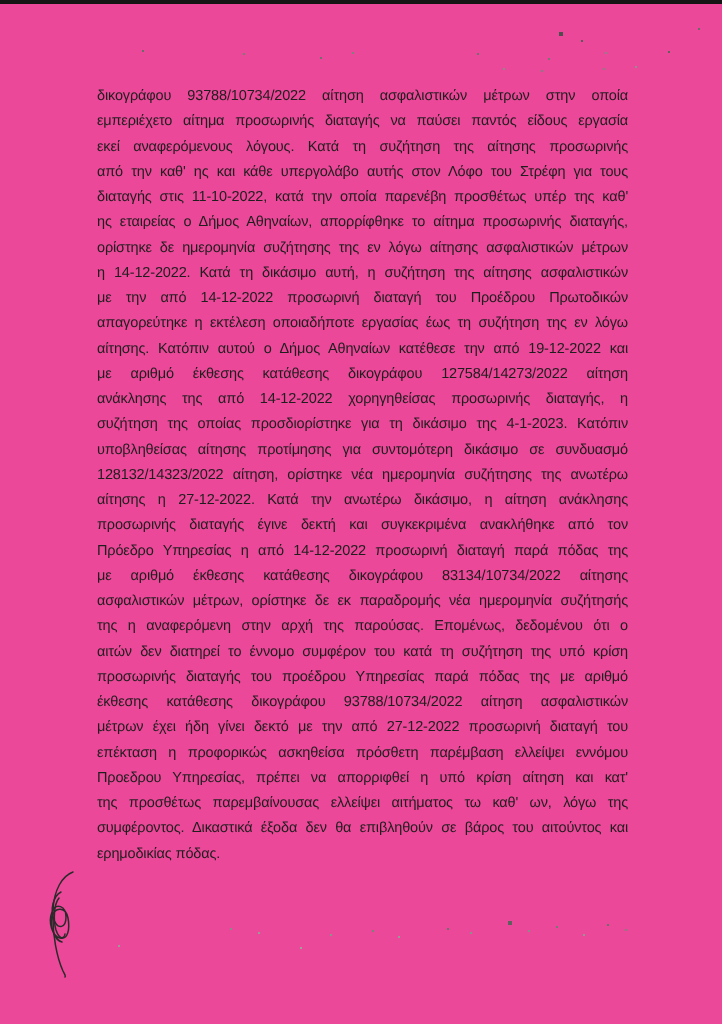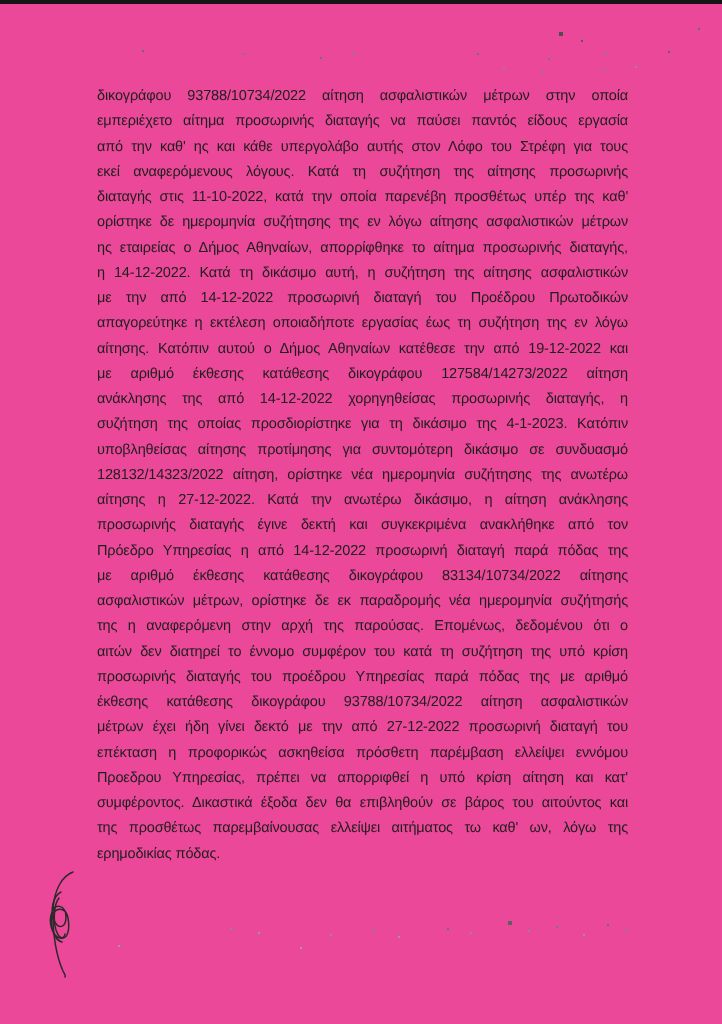--- a/index.html
+++ b/index.html
@@ -100,25 +100,25 @@
 
 <div class="page">
 
   <div class="scan-edge"></div>
 
   <div class="specks"></div>
 
   <div class="text-block">
     <div class="text-line">δικογράφου 93788/10734/2022 αίτηση ασφαλιστικών μέτρων στην οποία</div>
     <div class="text-line">εμπεριέχετο αίτημα προσωρινής διαταγής να παύσει παντός είδους εργασία</div>
+    <div class="text-line">εκεί αναφερόμενους λόγους. Κατά τη συζήτηση της αίτησης προσωρινής</div>
     <div class="text-line">από την καθ' ης και κάθε υπεργολάβο αυτής στον Λόφο του Στρέφη για τους</div>
-    <div class="text-line">εκεί αναφερόμενους λόγους. Κατά τη συζήτηση της αίτησης προσωρινής</div>
     <div class="text-line">διαταγής στις 11-10-2022, κατά την οποία παρενέβη προσθέτως υπέρ της καθ'</div>
+    <div class="text-line">ης εταιρείας ο Δήμος Αθηναίων, απορρίφθηκε το αίτημα προσωρινής διαταγής,</div>
     <div class="text-line">ορίστηκε δε ημερομηνία συζήτησης της εν λόγω αίτησης ασφαλιστικών μέτρων</div>
-    <div class="text-line">ης εταιρείας ο Δήμος Αθηναίων, απορρίφθηκε το αίτημα προσωρινής διαταγής,</div>
     <div class="text-line">η 14-12-2022. Κατά τη δικάσιμο αυτή, η συζήτηση της αίτησης ασφαλιστικών</div>
     <div class="text-line">με την από 14-12-2022 προσωρινή διαταγή του Προέδρου Πρωτοδικών</div>
     <div class="text-line">απαγορεύτηκε η εκτέλεση οποιαδήποτε εργασίας έως τη συζήτηση της εν λόγω</div>
     <div class="text-line">αίτησης. Κατόπιν αυτού ο Δήμος Αθηναίων κατέθεσε την από 19-12-2022 και</div>
     <div class="text-line">με αριθμό έκθεσης κατάθεσης δικογράφου 127584/14273/2022 αίτηση</div>
     <div class="text-line">ανάκλησης της από 14-12-2022 χορηγηθείσας προσωρινής διαταγής, η</div>
     <div class="text-line">συζήτηση της οποίας προσδιορίστηκε για τη δικάσιμο της 4-1-2023. Κατόπιν</div>
     <div class="text-line">υποβληθείσας αίτησης προτίμησης για συντομότερη δικάσιμο σε συνδυασμό</div>
     <div class="text-line">128132/14323/2022 αίτηση, ορίστηκε νέα ημερομηνία συζήτησης της ανωτέρω</div>
     <div class="text-line">αίτησης η 27-12-2022. Κατά την ανωτέρω δικάσιμο, η αίτηση ανάκλησης</div>
@@ -126,22 +126,22 @@
     <div class="text-line">Πρόεδρο Υπηρεσίας η από 14-12-2022 προσωρινή διαταγή παρά πόδας της</div>
     <div class="text-line">με αριθμό έκθεσης κατάθεσης δικογράφου 83134/10734/2022 αίτησης</div>
     <div class="text-line">ασφαλιστικών μέτρων, ορίστηκε δε εκ παραδρομής νέα ημερομηνία συζήτησής</div>
     <div class="text-line">της η αναφερόμενη στην αρχή της παρούσας. Επομένως, δεδομένου ότι ο</div>
     <div class="text-line">αιτών δεν διατηρεί το έννομο συμφέρον του κατά τη συζήτηση της υπό κρίση</div>
     <div class="text-line">προσωρινής διαταγής του προέδρου Υπηρεσίας παρά πόδας της με αριθμό</div>
     <div class="text-line">έκθεσης κατάθεσης δικογράφου 93788/10734/2022 αίτηση ασφαλιστικών</div>
     <div class="text-line">μέτρων έχει ήδη γίνει δεκτό με την από 27-12-2022 προσωρινή διαταγή του</div>
     <div class="text-line">επέκταση η προφορικώς ασκηθείσα πρόσθετη παρέμβαση ελλείψει εννόμου</div>
     <div class="text-line">Προεδρου Υπηρεσίας, πρέπει να απορριφθεί η υπό κρίση αίτηση και κατ'</div>
+    <div class="text-line">της προσθέτως παρεμβαίνουσας ελλείψει αιτήματος τω καθ' ων, λόγω της</div>
     <div class="text-line">συμφέροντος. Δικαστικά έξοδα δεν θα επιβληθούν σε βάρος του αιτούντος και</div>
-    <div class="text-line">της προσθέτως παρεμβαίνουσας ελλείψει αιτήματος τω καθ' ων, λόγω της</div>
     <div class="text-line last">ερημοδικίας πόδας.</div>
   </div>
 
   <div class="scribble">
     <svg viewBox="0 0 40 110" xmlns="http://www.w3.org/2000/svg">
       <g fill="none" stroke="#2a2a2a" stroke-width="1.5" stroke-linecap="round">
         <path d="M31,4 C20,8 12,22 11,42 C10,66 15,90 21,103 C23,107 24,108 23,109"></path>
         <path d="M19,24 C11,28 8,42 12,52 C16,62 24,60 24,49 C24,38 14,34 10,44 C6,54 10,68 18,70 C26,72 28,61 26,50 C24,39 13,38 10,49 C8,58 12,72 20,74"></path>
         <path d="M17,30 C12,36 11,52 14,62 C17,71 22,72 23,66"></path>
       </g>

